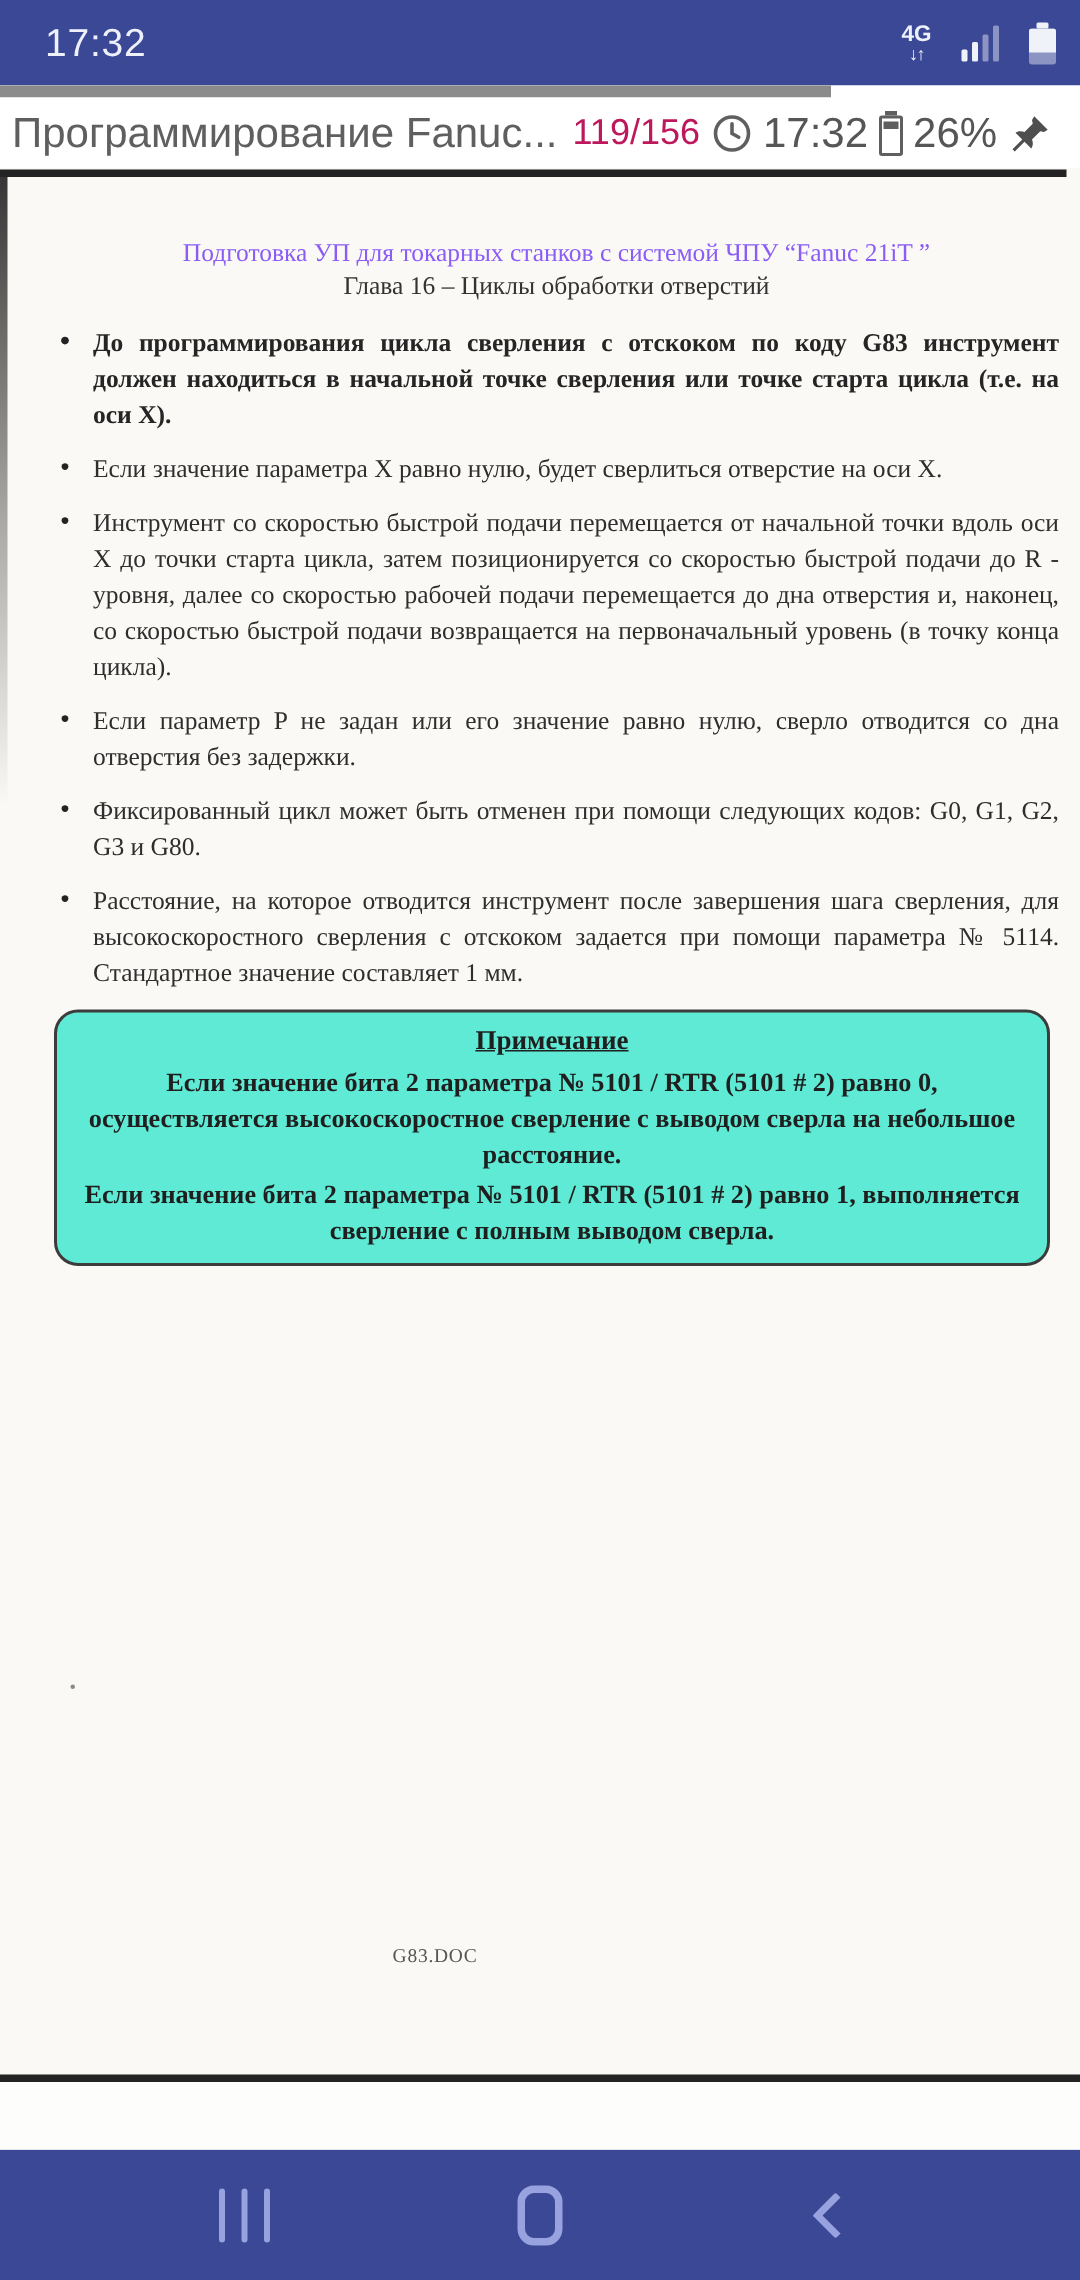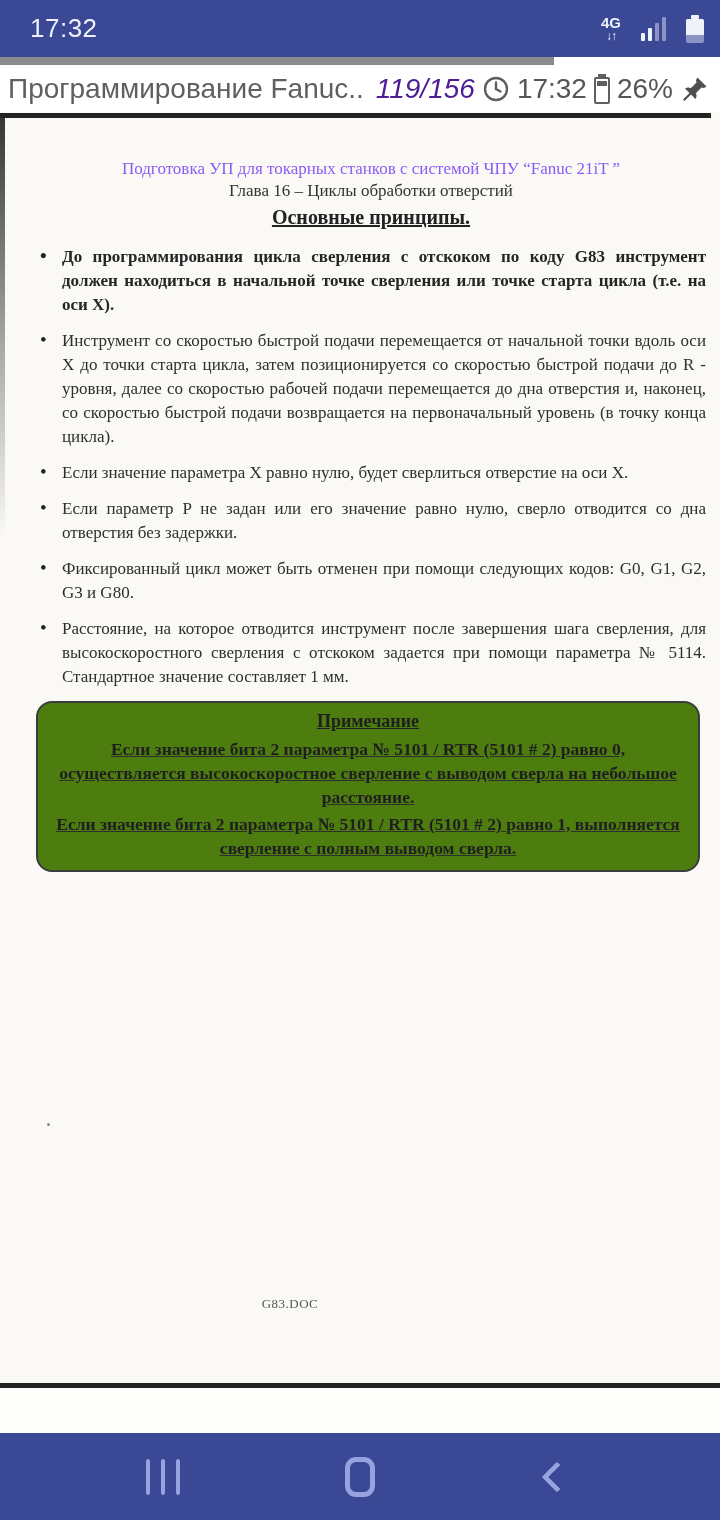--- a/index.html
+++ b/index.html
@@ -23,21 +23,21 @@
   .batt-s .fill { position: absolute; top: 0; left: 0; width: 100%; height: 68%; background: #f0f2fa; }
 
   
   .progress-track { height: 8px; background: #ffffff; flex: none; }
   .progress-fill { height: 100%; background: #8b8b8b; width: 0; }
 
   
   .toolbar { height: 47px; background: #ffffff; display: flex; align-items: center; padding: 0 10px 0 8px; gap: 8px; flex: none; color: #5f5f5f; }
   .tb-title { font-size: 28px; color: #5f5f5f; white-space: nowrap; overflow: hidden; flex: 0 1 auto; }
   .tb-right { display: flex; align-items: center; gap: 7px; margin-left: 2px; flex: none; }
-  .tb-pages { font-size: 28px; color: #4c1d95; font-style: italic; }
+  .tb-pages { font-size: 24px; color: #be185d; }
   .tb-text { font-size: 28px; color: #565656; }
   .tb-icon { display: inline-flex; align-items: center; }
   .batt-t { width: 16px; height: 30px; position: relative; }
   .batt-t .cap { position: absolute; top: 0; left: 4px; width: 8px; height: 3px; background: #5f5f5f; }
   .batt-t .bod { position: absolute; top: 3px; left: 0; width: 16px; height: 27px; border: 2.5px solid #5f5f5f; border-radius: 2px; }
   .batt-t .lvl { position: absolute; left: 3px; right: 3px; top: 7px; height: 5px; background: #5f5f5f; }
 
   
   .doc-area { flex: 1 1 auto; position: relative; background: #faf9f6; font-family: "Liberation Serif", serif; color: #2e2e2e; overflow: hidden; }
   .doc-topline { position: absolute; top: 1px; left: 0; width: 711px; height: 5px; background: #232323; }
@@ -48,21 +48,21 @@
   .doc-content { position: relative; padding: 46px 14px 0 36px; }
   .doc-h1 { text-align: center; font-size: 17px; line-height: 22px; color: #8b5cf6; }
   .doc-h2 { text-align: center; font-size: 17px; line-height: 22px; color: #333; }
   .doc-section { text-align: center; font-size: 20px; line-height: 26px; font-weight: bold; text-decoration: underline; margin-top: 2px; color: #222; }
 
   .doc-bullets { list-style: none; margin-top: 15px; }
   .doc-bullets li { position: relative; padding-left: 26px; margin-bottom: 12px; font-size: 17px; line-height: 24px; text-align: justify; }
   .doc-bullets li::before { content: "•"; position: absolute; left: 4px; top: -1px; font-size: 19px; color: #222; }
   .doc-bullets li.b { font-weight: bold; color: #252525; }
 
-  .note-box { margin: 6px 6px 0 0; border: 2px solid #3c3c3c; border-radius: 16px; padding: 5px 14px 10px; background: #4d7c0f; text-decoration: underline; }
+  .note-box { margin: 6px 6px 0 0; border: 2px solid #3c3c3c; border-radius: 16px; padding: 5px 14px 10px; background: #5eead4; }
   .note-title { text-align: center; font-size: 18px; font-weight: bold; text-decoration: underline; line-height: 26px; color: #1f1f1f; }
   .note-p { text-align: center; font-size: 17.5px; font-weight: bold; line-height: 24px; margin-top: 3px; color: #1f1f1f; }
 
   .doc-footer { position: absolute; top: 1184px; left: 0; width: 580px; text-align: center; font-size: 13px; color: #555; letter-spacing: .5px; }
   .speck { position: absolute; width: 3px; height: 3px; border-radius: 50%; background: #8a8a8a; }
 
   
   .nav-bar { height: 87px; background: #3a4896; flex: none; display: flex; align-items: center; justify-content: space-between; padding: 0 128px; }
   .nav-btn { display: flex; align-items: center; justify-content: center; width: 70px; height: 60px; }
   .recents { display: flex; gap: 11px; }
@@ -128,26 +128,25 @@
     </span>
   </div>
 
   <div class="doc-area">
     <div class="doc-topline"></div>
     <div class="doc-leftedge"></div>
 
     <div class="doc-content">
       <div class="doc-h1">Подготовка УП для токарных станков с системой ЧПУ “Fanuc 21iT ”</div>
       <div class="doc-h2">Глава 16 – Циклы обработки отверстий</div>
-      <div class="doc-section">Основные принципы.</div>
 
       <ul class="doc-bullets" id="bullet-list">
           <li class="b">До программирования цикла сверления с отскоком по коду G83 инструмент должен находиться в начальной точке сверления или точке старта цикла (т.е. на оси X).</li>
+          <li>Если значение параметра X равно нулю, будет сверлиться отверстие на оси X.</li>
           <li>Инструмент со скоростью быстрой подачи перемещается от начальной точки вдоль оси X до точки старта цикла, затем позиционируется со скоростью быстрой подачи до R - уровня, далее со скоростью рабочей подачи перемещается до дна отверстия и, наконец, со скоростью быстрой подачи возвращается на первоначальный уровень (в точку конца цикла).</li>
-          <li>Если значение параметра X равно нулю, будет сверлиться отверстие на оси X.</li>
           <li>Если параметр P не задан или его значение равно нулю, сверло отводится со дна отверстия без задержки.</li>
           <li>Фиксированный цикл может быть отменен при помощи следующих кодов: G0, G1, G2, G3 и G80.</li>
           <li>Расстояние, на которое отводится инструмент после завершения шага сверления, для высокоскоростного сверления с отскоком задается при помощи параметра № 5114. Стандартное значение составляет 1 мм.</li>
         </ul>
 
       <div class="note-box">
         <div class="note-title">Примечание</div>
         <div id="note-paragraphs">
             <div class="note-p">Если значение бита 2 параметра № 5101 / RTR (5101 # 2) равно 0, осуществляется высокоскоростное сверление с выводом сверла на небольшое расстояние.</div>
             <div class="note-p">Если значение бита 2 параметра № 5101 / RTR (5101 # 2) равно 1, выполняется сверление с полным выводом сверла.</div>

